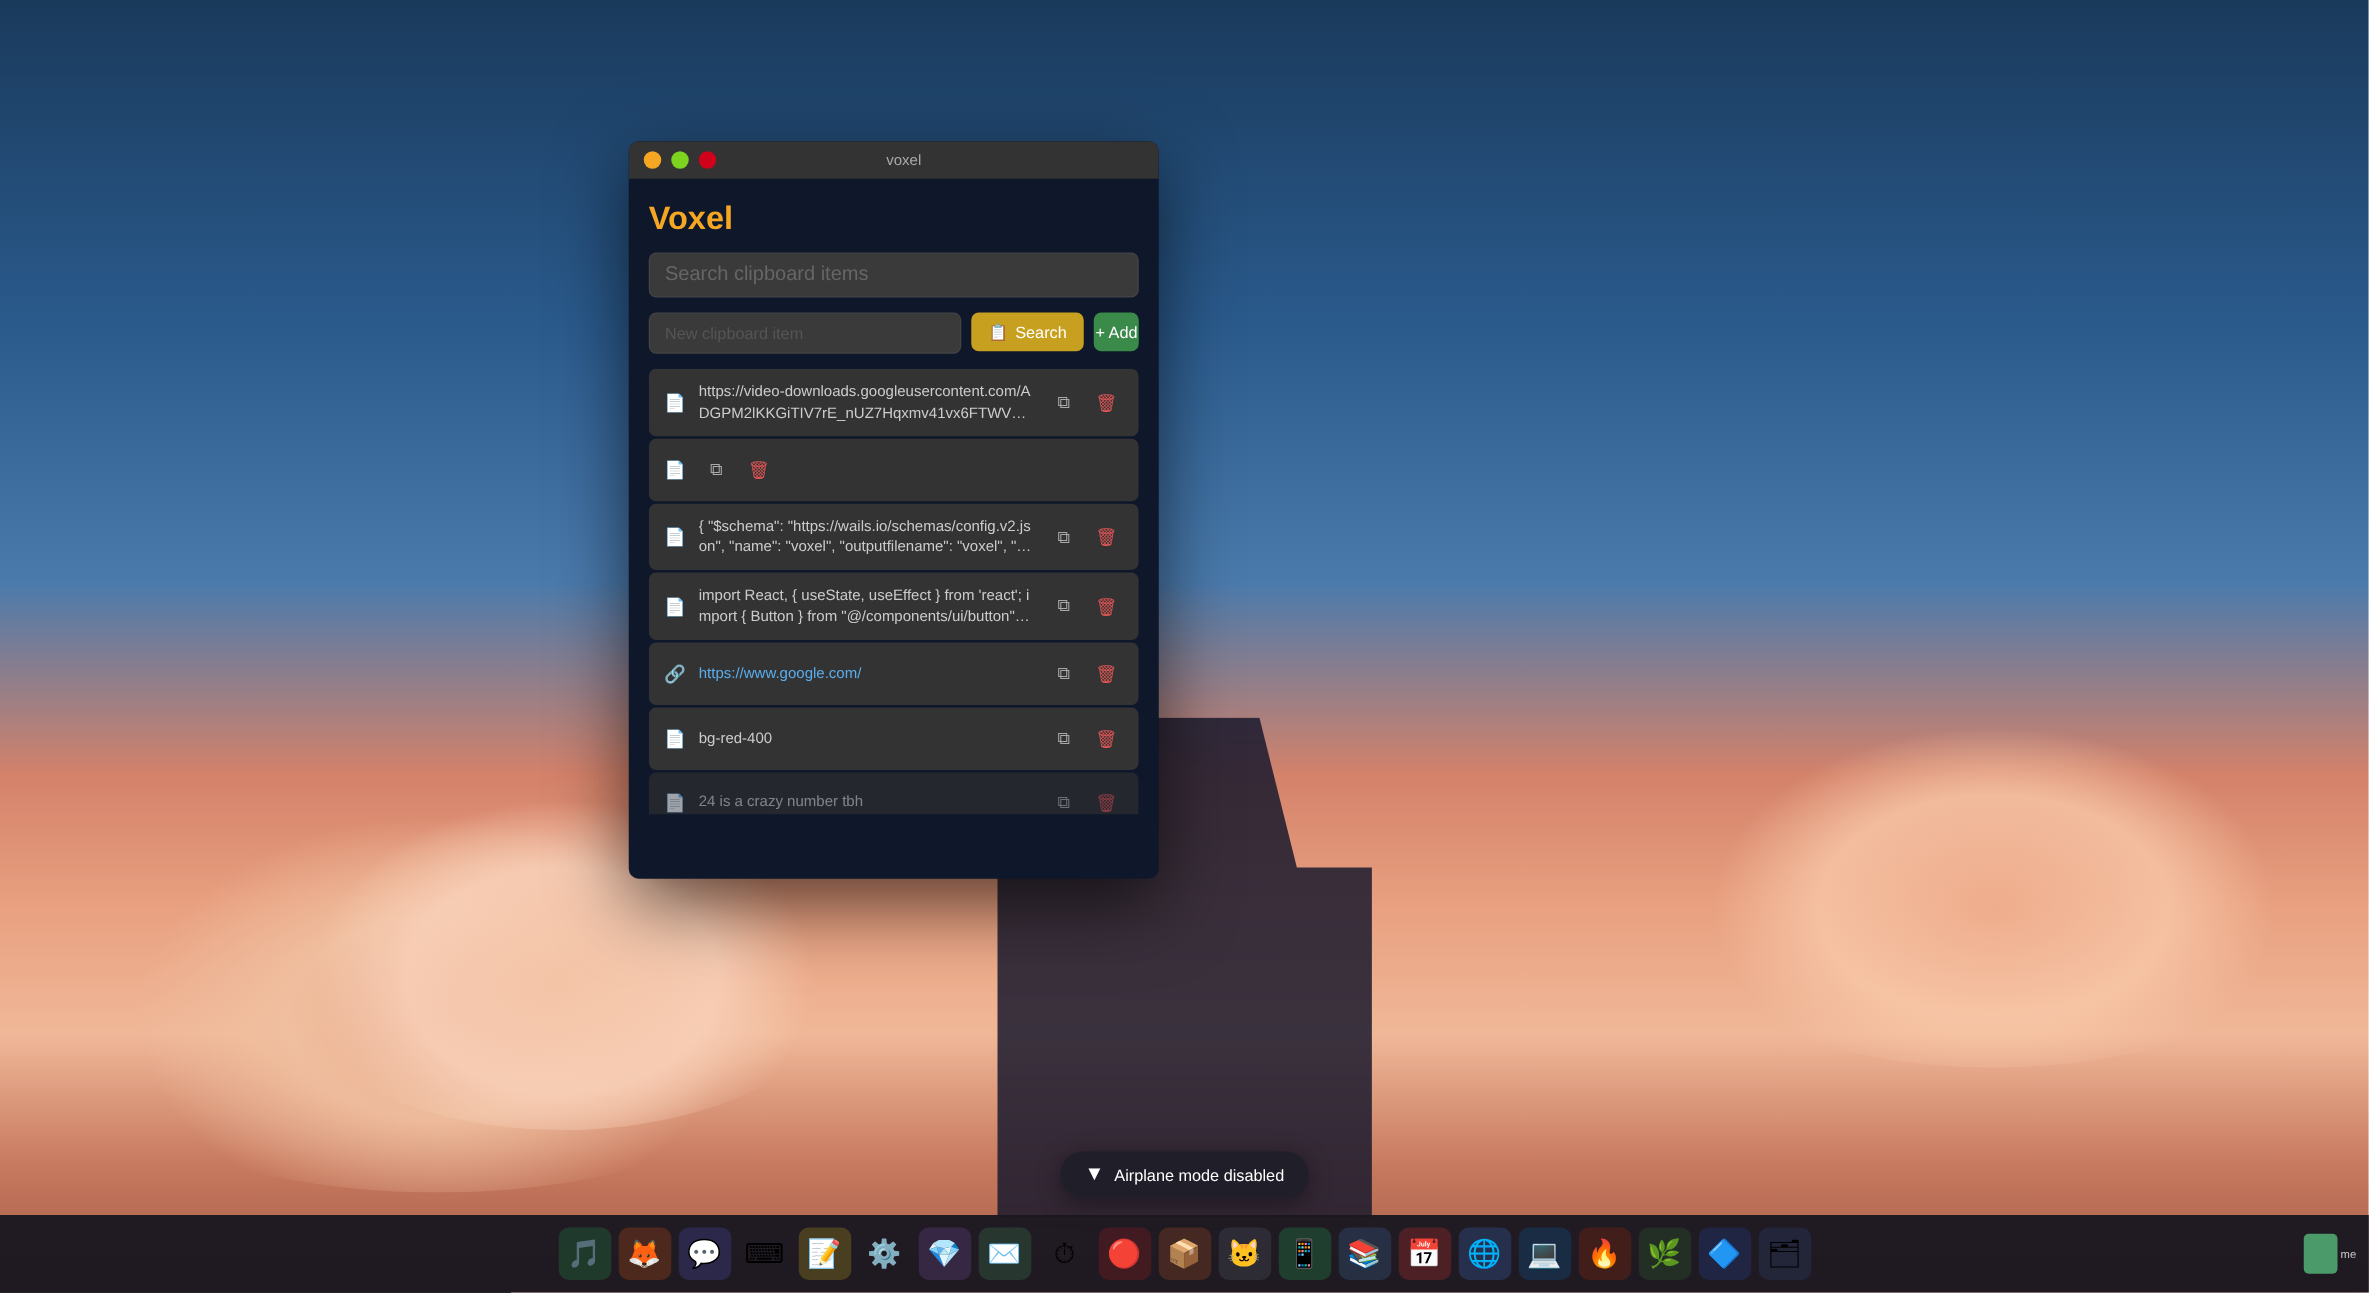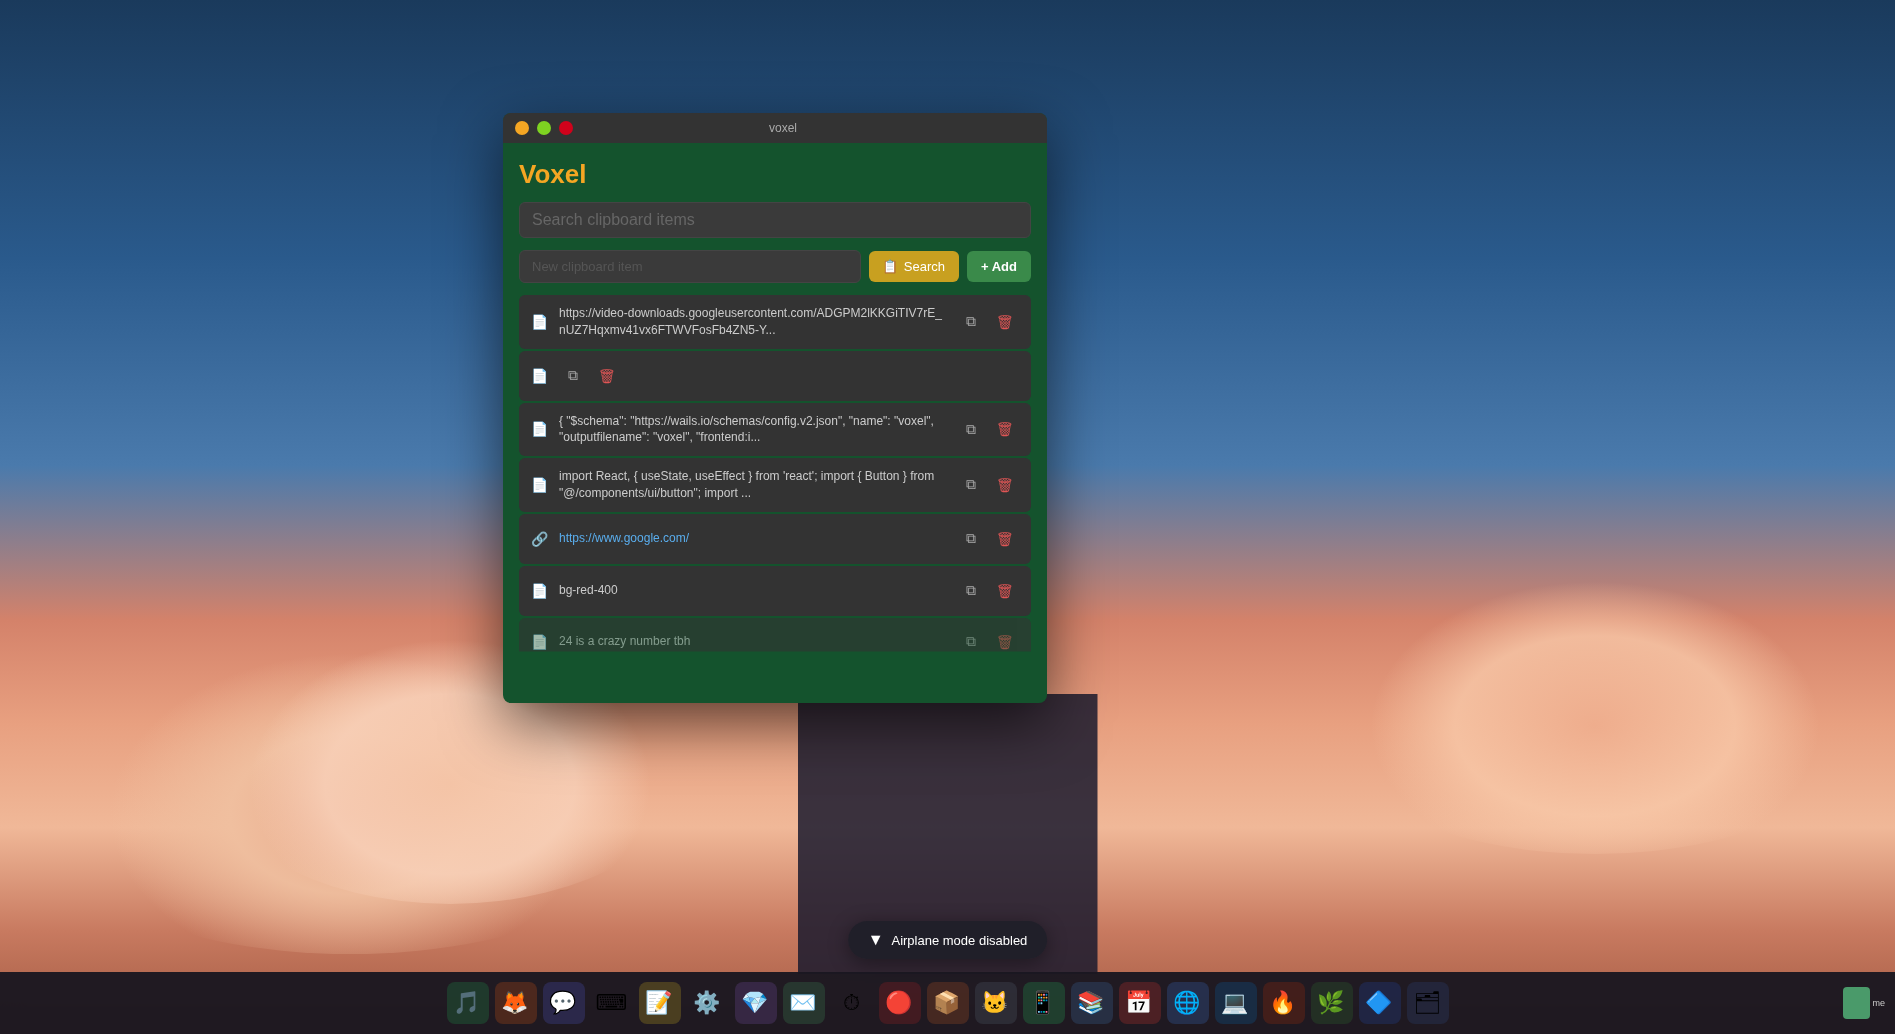--- a/index.html
+++ b/index.html
@@ -134,23 +134,23 @@
     .taskbar-user-label {
       font-size: 9px;
       color: #ccc;
     }
 
     
     .app-window {
       position: absolute;
       top: 113px;
       left: 503px;
-      width: 544px;
+      width: 424px;
       height: 590px;
-      background: #14532d;
+      background: #0f172a;
       border-radius: 8px;
       box-shadow: 0 20px 60px rgba(0,0,0,0.6);
       display: flex;
       flex-direction: column;
       overflow: hidden;
     }
 
     .title-bar {
       height: 30px;
       background: #333;
@@ -214,21 +214,21 @@
       color: #888;
       font-size: 16px;
       outline: none;
     }
 
     .search-bar::placeholder { color: #666; }
 
     .new-item-row {
       display: flex;
       gap: 8px;
-      align-items: center;
+      align-items: flex-start;
     }
 
     .new-item-input {
       flex: 1;
       background: #3a3a3a;
       border: 1px solid #444;
       border-radius: 6px;
       padding: 8px 12px;
       color: #888;
       font-size: 13px;
@@ -250,24 +250,24 @@
       align-items: center;
       gap: 5px;
       white-space: nowrap;
       flex-shrink: 0;
     }
 
     .btn-add {
       background: #3a8a4a;
       border: none;
       border-radius: 6px;
-      padding: 8px 14px;
+      padding: 8px 1px;
       color: #fff;
       font-size: 13px;
-      font-weight: 700;
+      font-weight: 400;
       cursor: pointer;
       display: flex;
       align-items: center;
       gap: 5px;
       white-space: nowrap;
       flex-shrink: 0;
     }
 
     .clipboard-list {
       flex: 1;

